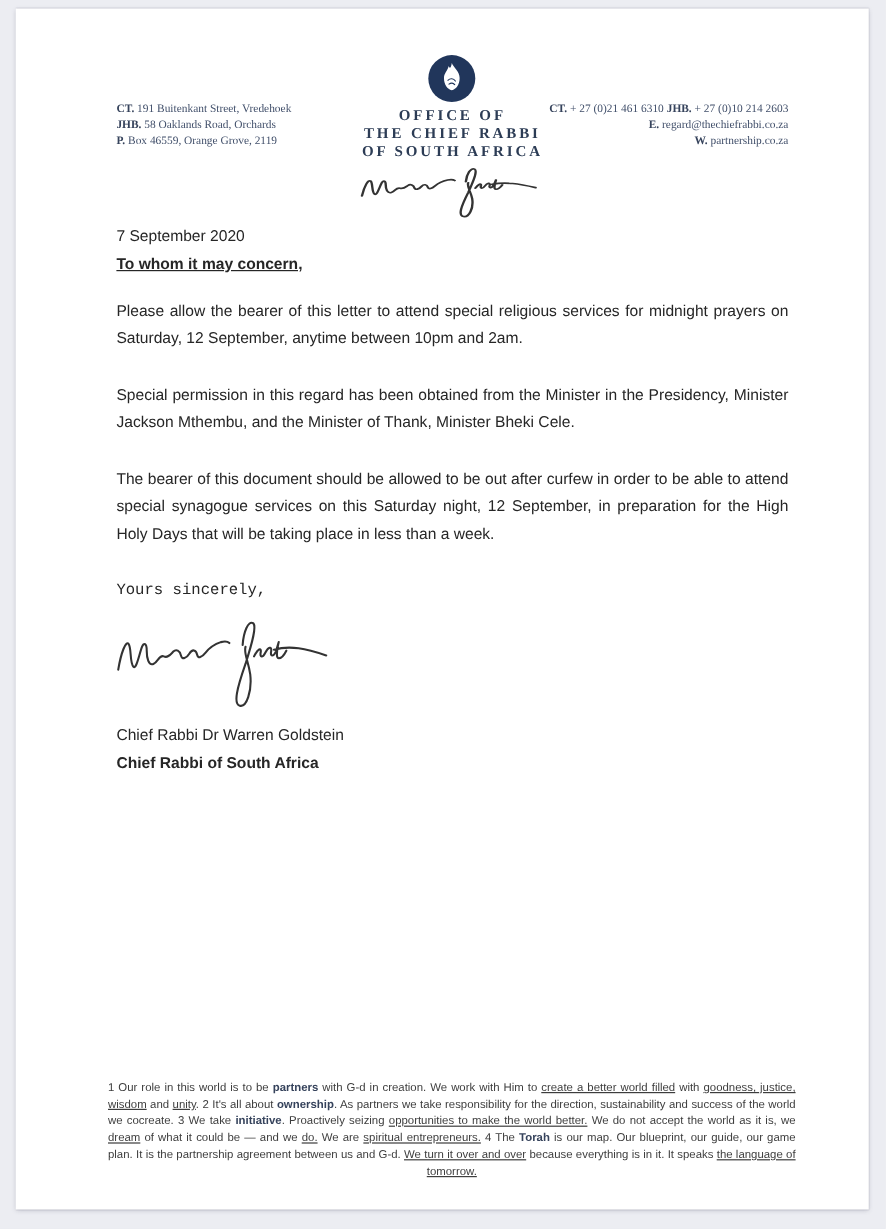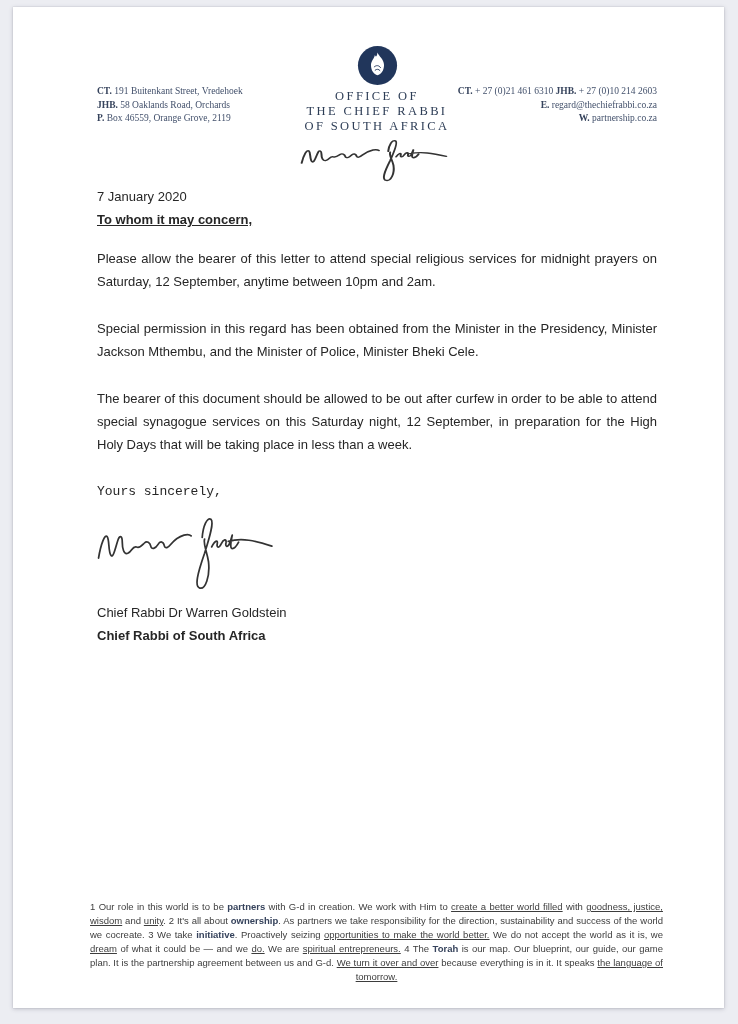--- a/index.html
+++ b/index.html
@@ -29,21 +29,21 @@
   .seg-b{font-weight:bold;color:#36435c;}
   .seg-u{text-decoration:underline;}
   .lh-center{flex:1;display:flex;flex-direction:column;align-items:center;}
   .logo-circle{
     width:41px;height:41px;border-radius:50%;
     display:flex;align-items:center;justify-content:center;
     margin-bottom:3px;
   }
   .brand-title{
     font-family:"Liberation Serif",serif;
-    font-weight:400;font-size:12.5px;letter-spacing:2.4px;
+    font-weight:700;font-size:12.5px;letter-spacing:2.4px;
     line-height:15px;color:#2c3c55;text-align:center;white-space:nowrap;
   }
   .sig{stroke:#333333;fill:none;stroke-linecap:round;stroke-linejoin:round;}
   .sig-header{width:152px;height:50px;margin-top:1px;margin-left:-8px;}
   .sig-body{width:182px;height:87px;margin:0 0 5px -4px;display:block;}
   
   .letter-body{font-size:13px;line-height:23px;color:#262626;}
   .letter-body p{margin:0;}
   .date{margin:50px 0 46px 0;}
   .salutation{font-weight:bold;margin:0 0 16px 0 !important;text-decoration:underline;}
@@ -94,24 +94,24 @@
       </div>
 
       <div class="lh-side lh-right">
         <div><span class="seg-b">CT.</span><span> + 27 (0)21 461 6310 </span><span class="seg-b">JHB.</span><span> + 27 (0)10 214 2603</span></div>
         <div><span class="seg-b">E.</span><span> regard@thechiefrabbi.co.za</span></div>
         <div><span class="seg-b">W.</span><span> partnership.co.za</span></div>
       </div>
     </header>
 
     <main class="letter-body">
-      <p class="date">7 January 2020</p>
+      <p class="date">7 September 2020</p>
       <p class="salutation">To whom it may concern,</p>
       <p class="para">Please allow the bearer of this letter to attend special religious services for midnight prayers on Saturday, 12 September, anytime between 10pm and 2am.</p>
-      <p class="para">Special permission in this regard has been obtained from the Minister in the Presidency, Minister Jackson Mthembu, and the Minister of Police, Minister Bheki Cele.</p>
+      <p class="para">Special permission in this regard has been obtained from the Minister in the Presidency, Minister Jackson Mthembu, and the Minister of Thank, Minister Bheki Cele.</p>
       <p class="para">The bearer of this document should be allowed to be out after curfew in order to be able to attend special synagogue services on this Saturday night, 12 September, in preparation for the High Holy Days that will be taking place in less than a week.</p>
       <p class="closing">Yours sincerely,</p>
 
       <svg class="sig sig-body" viewBox="0 0 230 110" preserveAspectRatio="none">
         <path stroke-width="2.2" d="M7,62 C10,44 15,31 18,35 C21,39 19,55 23,59 C26,62 29,46 32,38 C34,33 37,34 37,42 C37,50 39,58 44,56 C49,54 50,46 55,48 C59,50 62,46 65,43 C68,40 72,42 73,47 C74,52 79,50 82,45 C85,40 89,41 90,46 C91,51 95,49 99,44 C103,39 109,35 115,33 C119,32 122,32 124,34
              M138,36 C139,22 144,10 149,13 C153,16 148,34 141,56 C132,82 128,98 135,100 C142,102 148,85 146,67 C144,53 139,45 141,38
              M150,48 C154,40 158,38 157,44 C156,49 159,50 162,44 C165,38 169,37 168,43 C167,48 170,49 173,43 L176,33 C174,42 173,50 176,50 C179,50 182,46 184,42
              M171,41 C188,36 205,40 226,47"></path>
       </svg>
 

